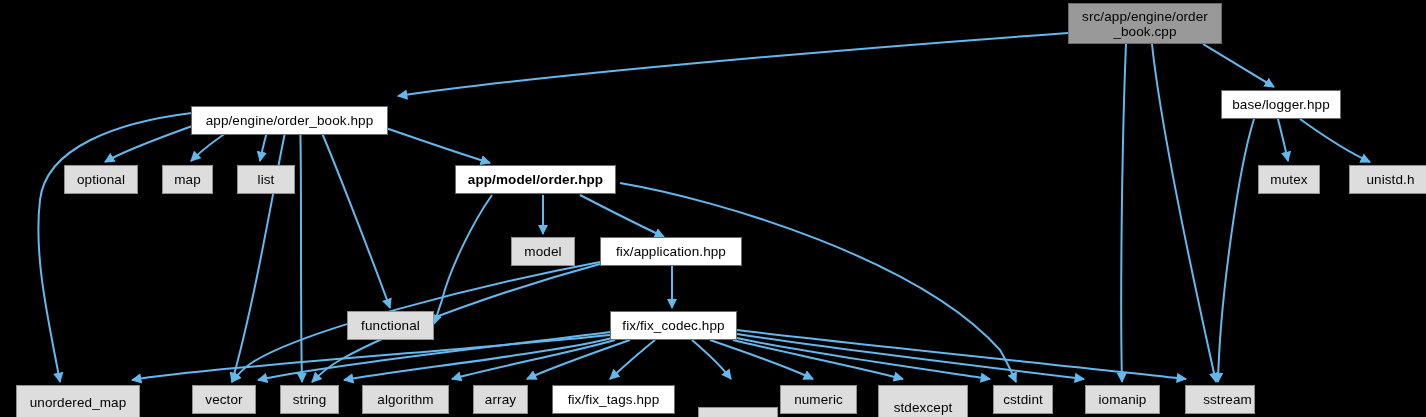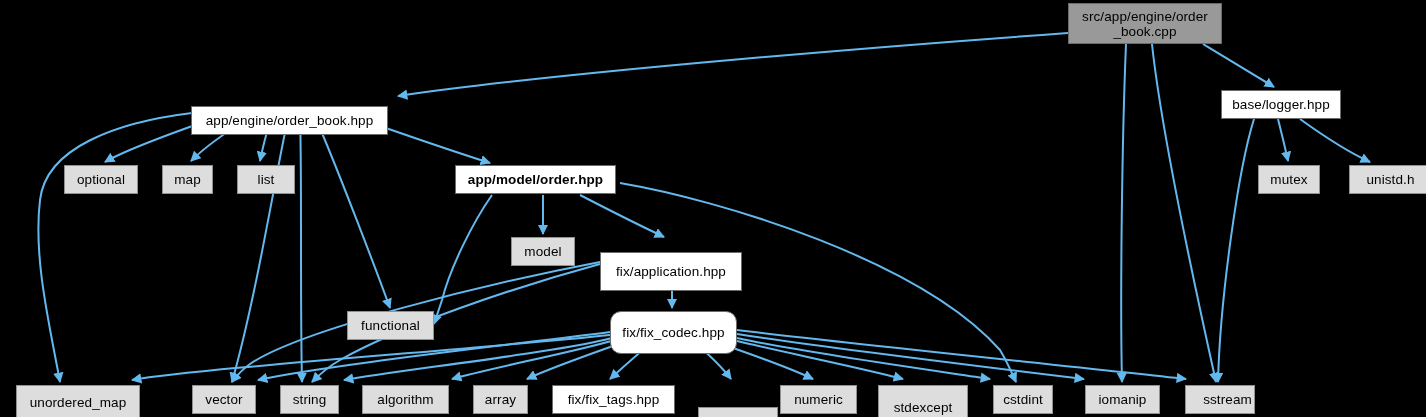--- a/index.html
+++ b/index.html
@@ -80,23 +80,23 @@
 _book.cpp</div>
       <div class="node hdr" style="left: 191px; top: 90px; width: 197px; height: 29px; margin-top: 16px;">app/engine/order_book.hpp</div>
       <div class="node hdr" style="left: 1221px; top: 90px; width: 120px; height: 29px;">base/logger.hpp</div>
       <div class="node sys" style="left: 64px; top: 165px; width: 74px; height: 29px;">optional</div>
       <div class="node sys" style="left: 162px; top: 165px; width: 51px; height: 29px;">map</div>
       <div class="node sys" style="left: 237px; top: 165px; width: 58px; height: 29px;">list</div>
       <div class="node hdr" style="left: 455px; top: 165px; width: 161px; height: 29px; font-weight: bold;">app/model/order.hpp</div>
       <div class="node sys" style="left: 1258px; top: 165px; width: 62px; height: 29px;">mutex</div>
       <div class="node sys" style="left: 1349px; top: 165px; width: 83px; height: 29px;">unistd.h</div>
       <div class="node sys" style="left: 511px; top: 237px; width: 64px; height: 29px;">model</div>
-      <div class="node hdr" style="left: 600px; top: 252px; width: 142px; height: 39px;">fix/application.hpp</div>
+      <div class="node hdr" style="left: 600px; top: 237px; width: 142px; height: 29px;">fix/application.hpp</div>
       <div class="node sys" style="left: 347px; top: 311px; width: 87px; height: 29px;">functional</div>
-      <div class="node hdr" style="left: 610px; top: 311px; width: 127px; height: 43px; border-radius: 11px;">fix/fix_codec.hpp</div>
+      <div class="node hdr" style="left: 610px; top: 311px; width: 127px; height: 29px;">fix/fix_codec.hpp</div>
       <div class="node sys" style="left: 16px; top: 385px; width: 124px; height: 35px; text-align: center;">unordered_map</div>
       <div class="node sys" style="left: 192px; top: 385px; width: 64px; height: 29px;">vector</div>
       <div class="node sys" style="left: 280px; top: 385px; width: 59px; height: 29px;">string</div>
       <div class="node sys" style="left: 362px; top: 385px; width: 87px; height: 29px;">algorithm</div>
       <div class="node sys" style="left: 473px; top: 385px; width: 55px; height: 29px;">array</div>
       <div class="node hdr" style="left: 552px; top: 385px; width: 123px; height: 29px;">fix/fix_tags.hpp</div>
       <div class="node sys" style="left: 698px; top: 407px; width: 80px; height: 29px; font-style: italic;">ctime</div>
       <div class="node sys" style="left: 780px; top: 385px; width: 77px; height: 29px;">numeric</div>
       <div class="node sys" style="left: 878px; top: 385px; width: 90px; height: 45px;">stdexcept</div>
       <div class="node sys" style="left: 993px; top: 385px; width: 60px; height: 29px;">cstdint</div>

